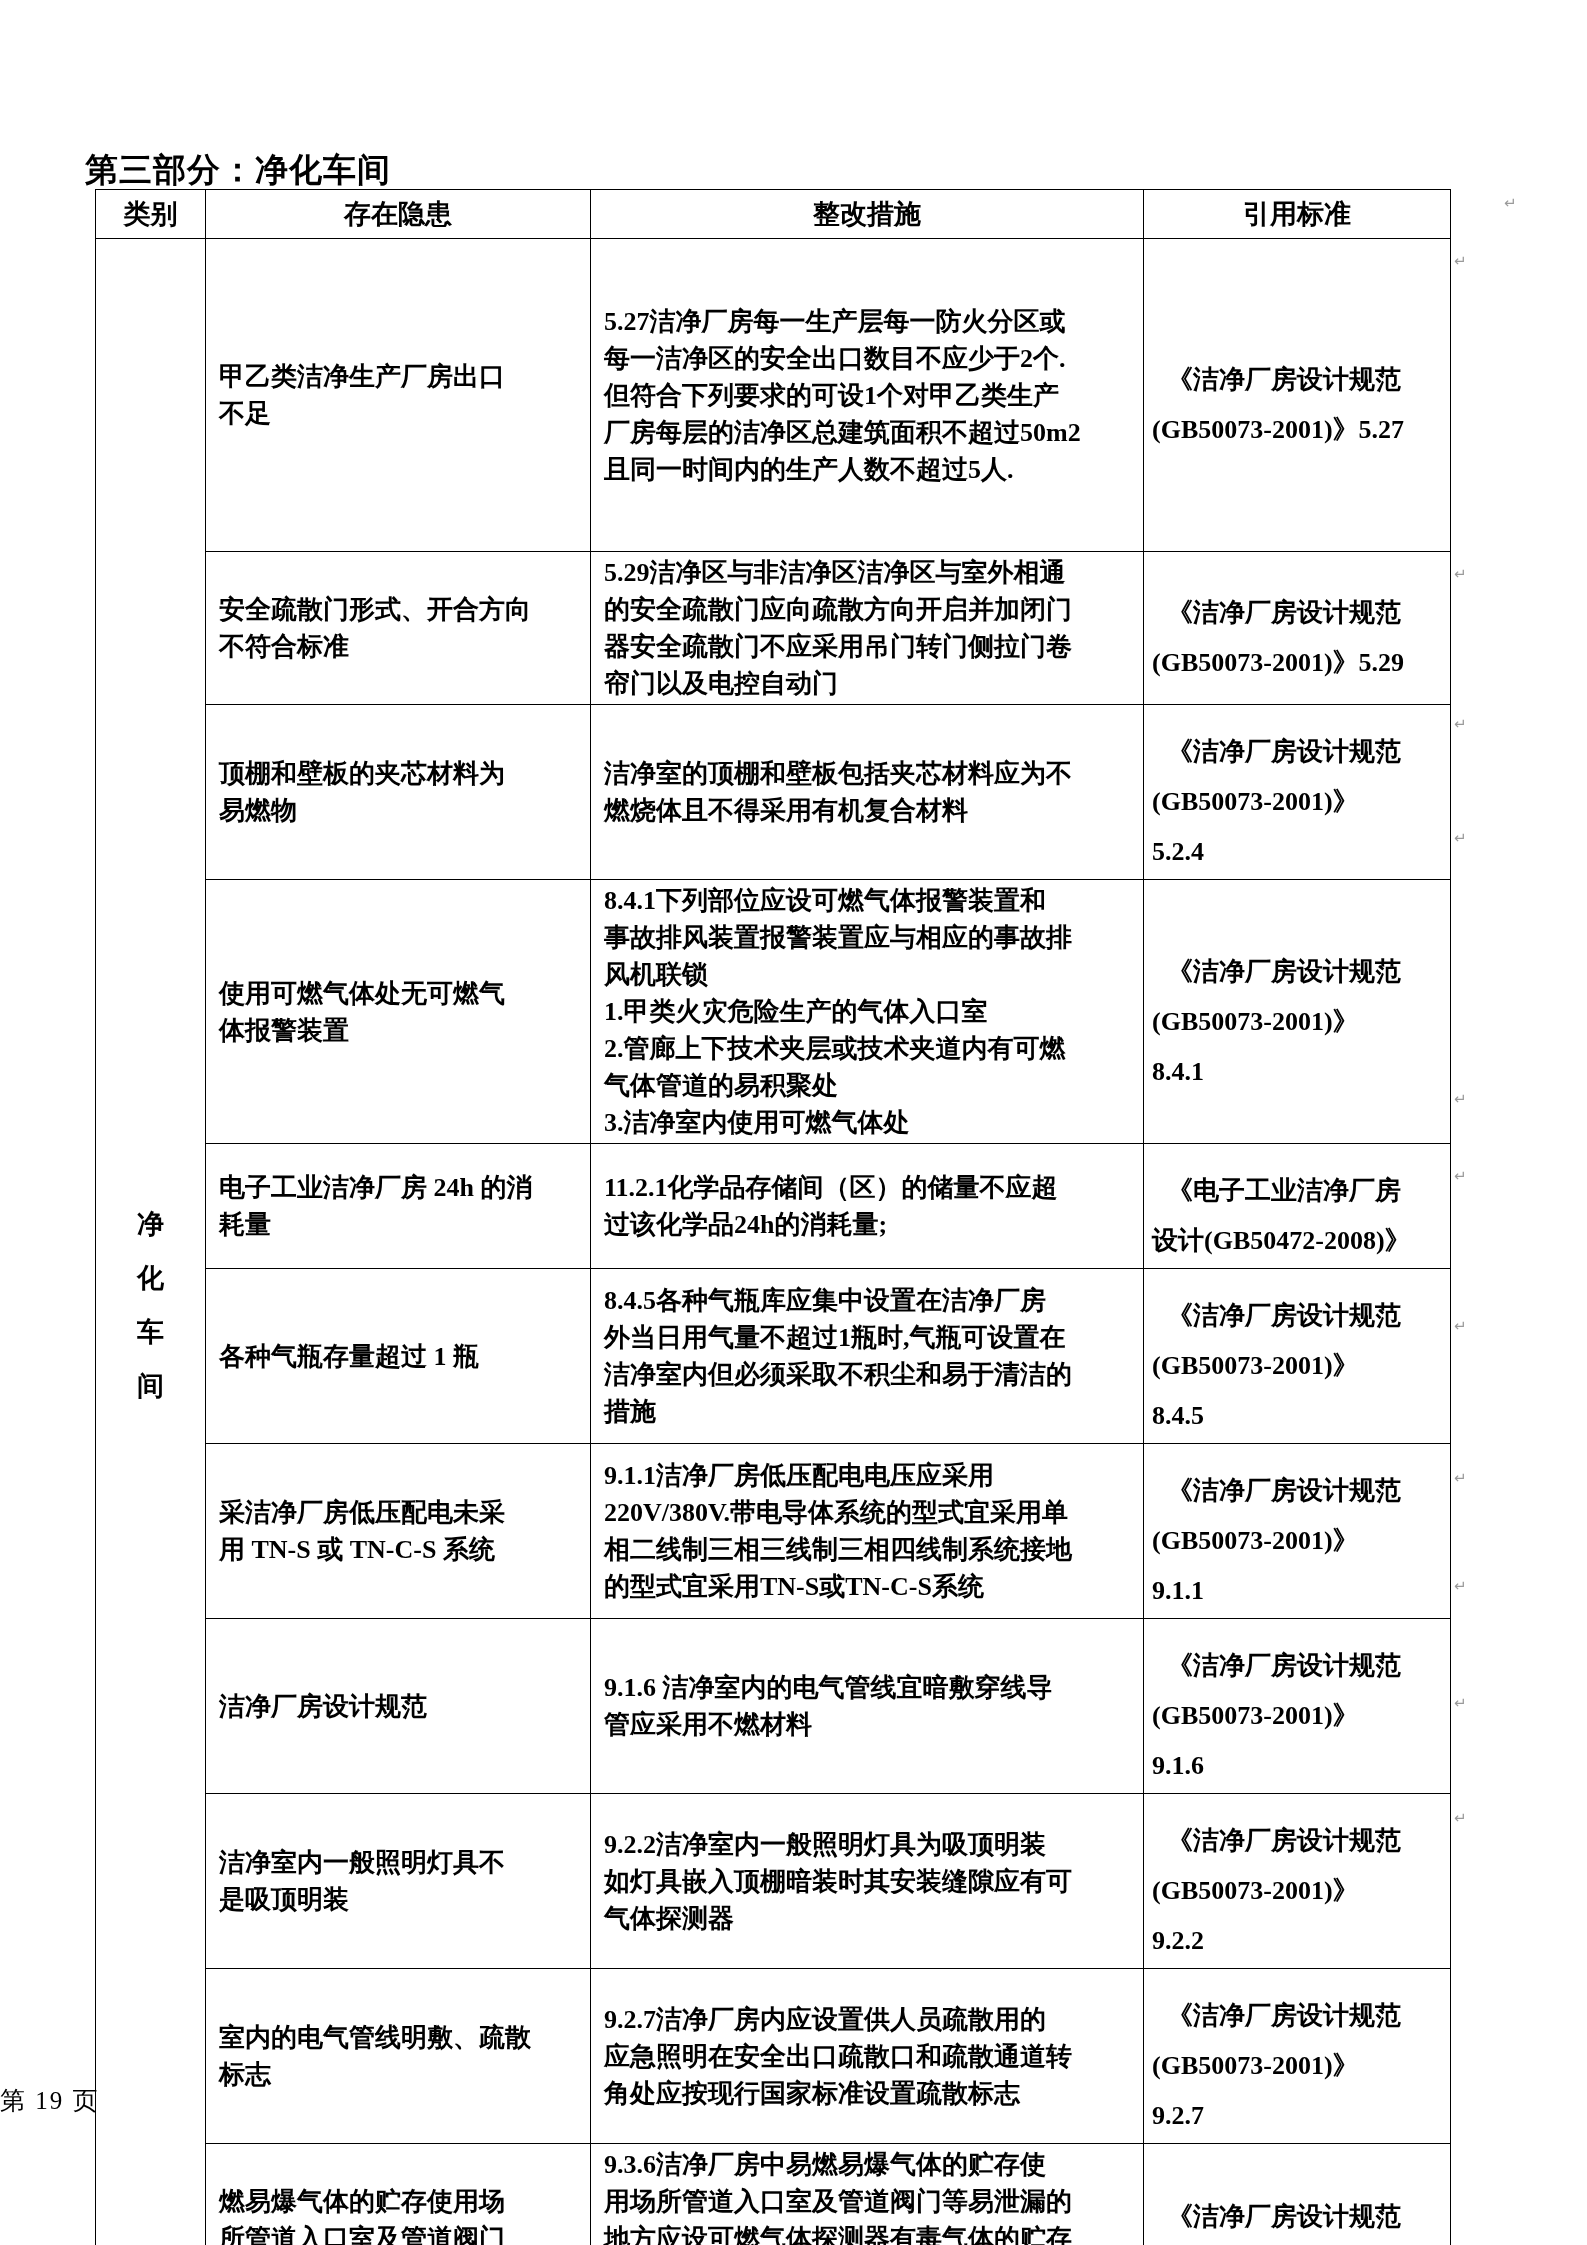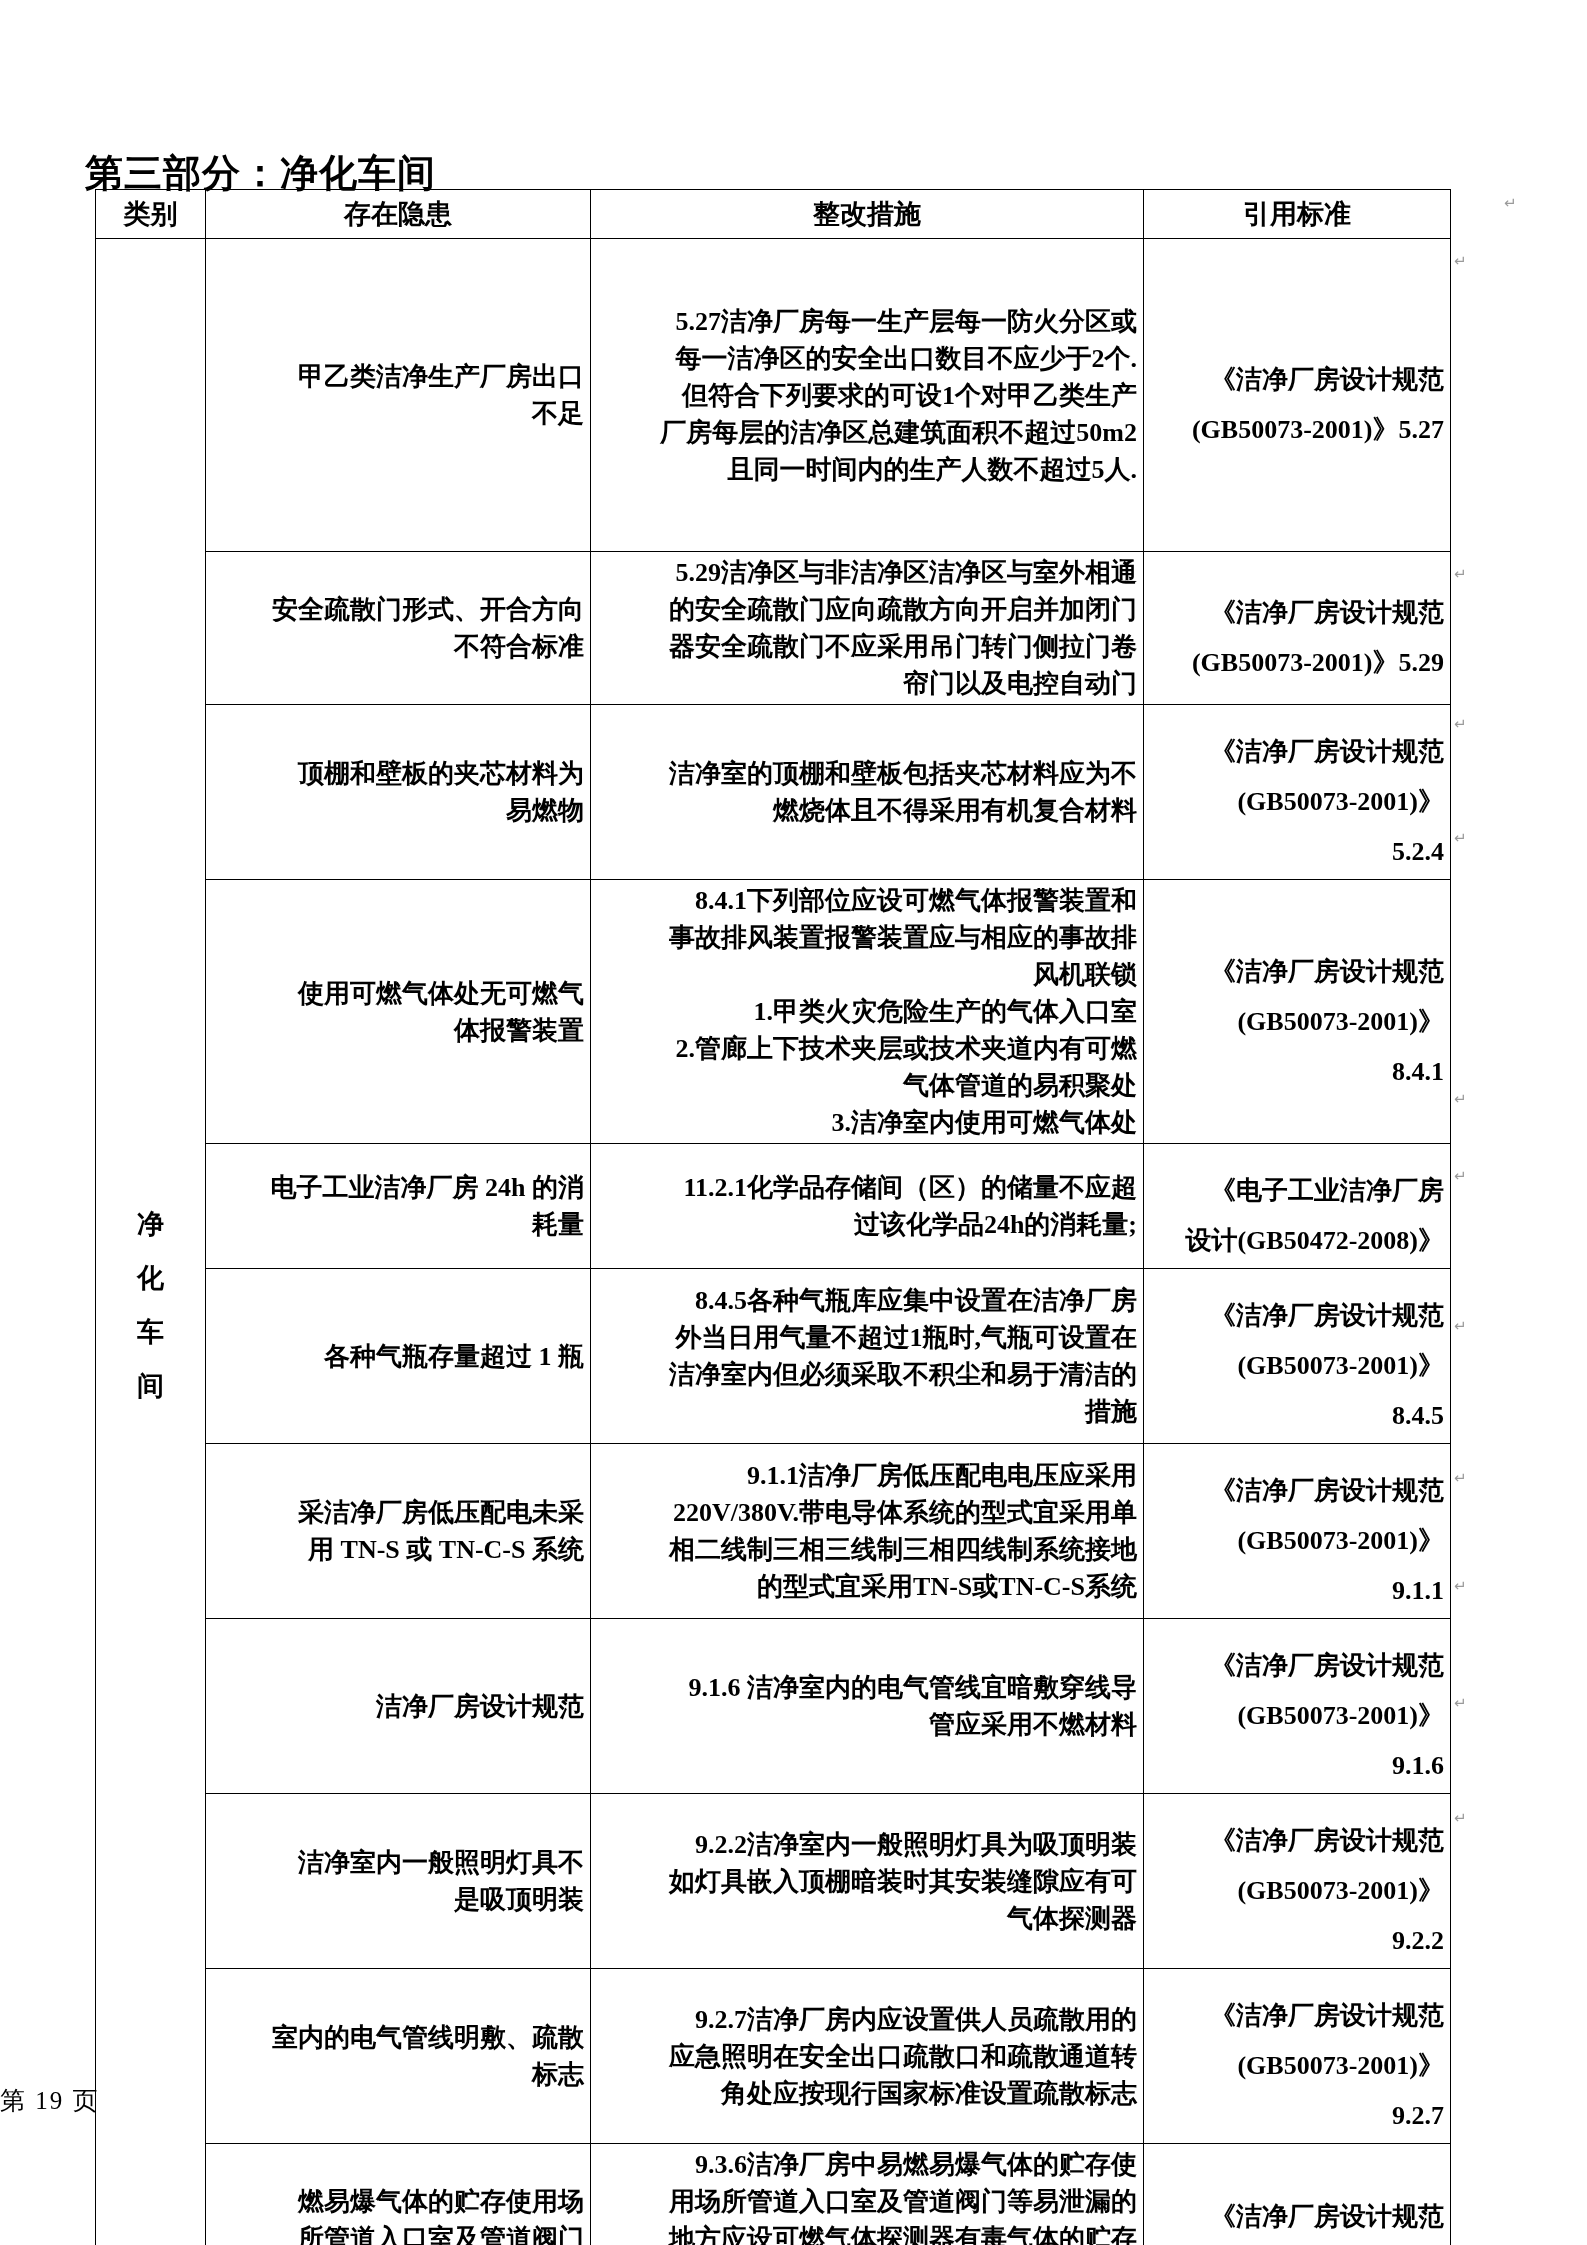--- a/index.html
+++ b/index.html
@@ -12,21 +12,21 @@
     width: 1587px;
     height: 2245px;
     font-family: "Liberation Serif", "DejaVu Serif", serif;
     color: #000000;
     overflow: hidden;
   }
   .doc-title {
     position: absolute;
     left: 85px;
     top: 148px;
-    font-size: 38px;
+    font-size: 33px;
     font-weight: bold;
     letter-spacing: 1px;
   }
   table.main {
     position: absolute;
     left: 95px;
     top: 189px;
     width: 1355px;
     border-collapse: collapse;
     table-layout: fixed;
@@ -41,21 +41,20 @@
   thead th {
     height: 48px;
     text-align: center;
     font-size: 27px;
   }
   .cell {
     white-space: pre-wrap;
     font-size: 26px;
     line-height: 37px;
     padding: 2px 6px 2px 13px;
-    text-align: right;
   }
   .cell.std {
     line-height: 50px;
     padding-left: 8px;
     text-indent: 15px;
     margin-top: 20px;
   }
   .vert-label {
     white-space: pre-line;
     text-align: center;

